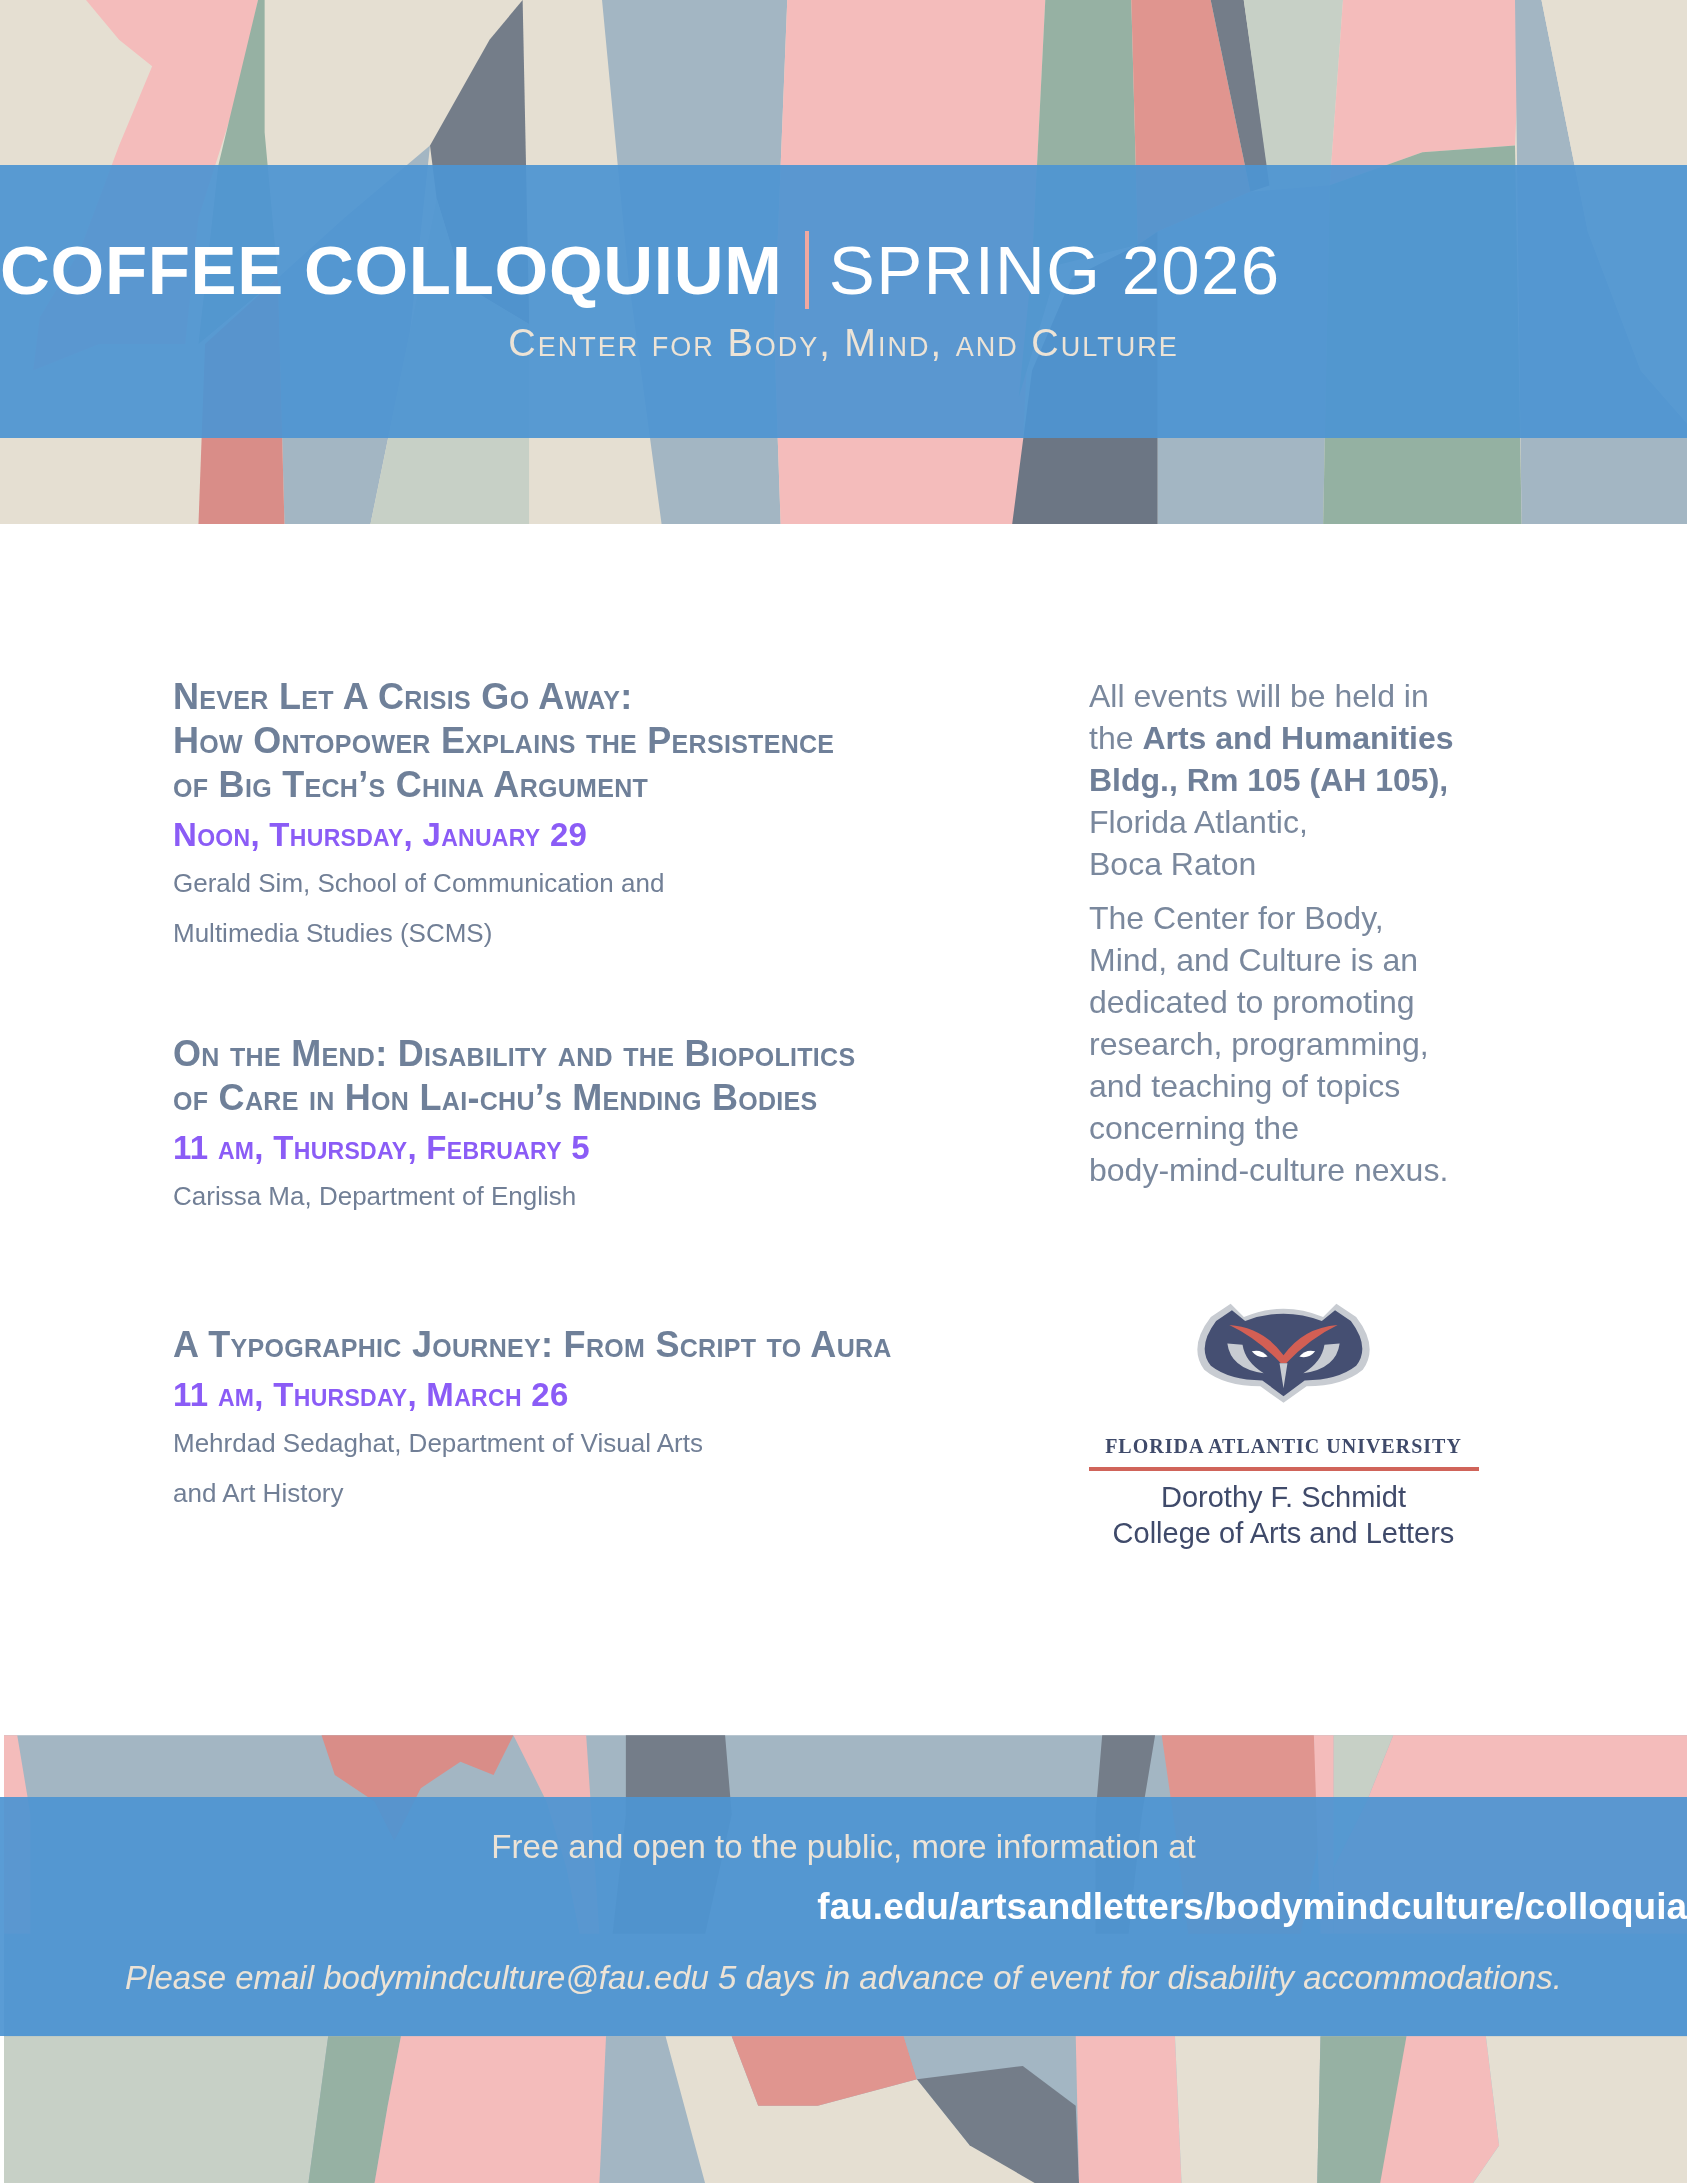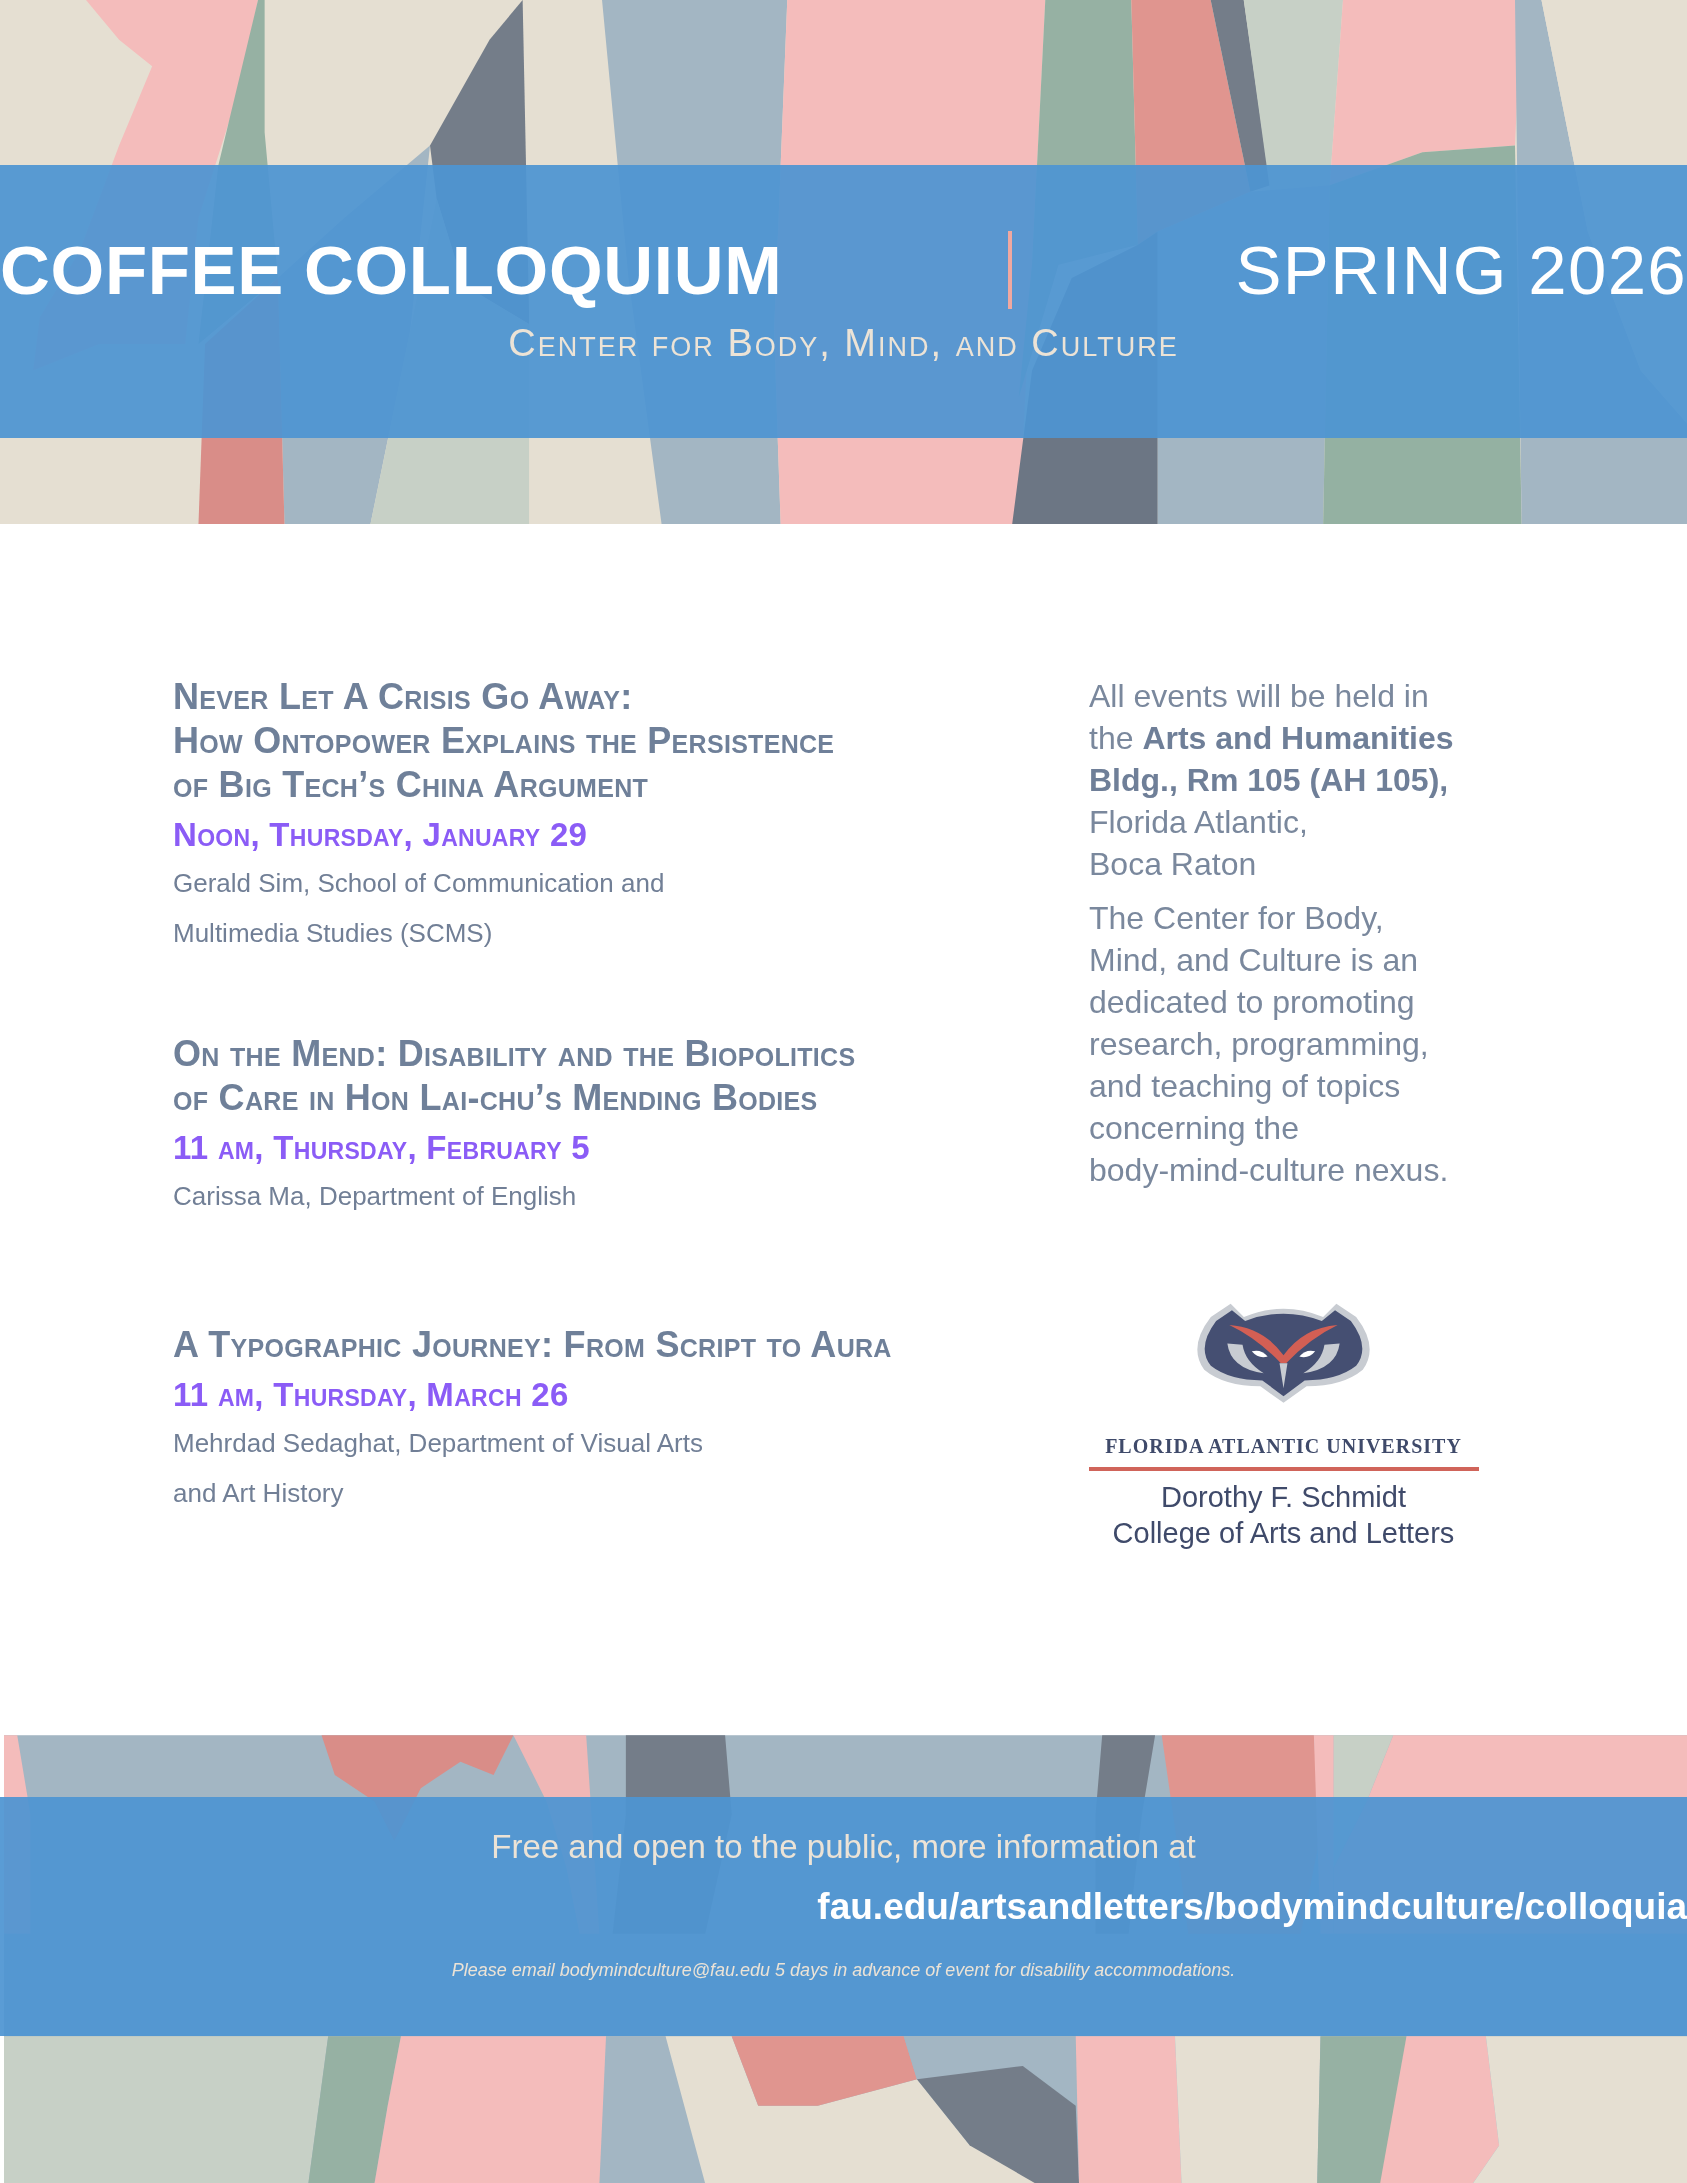--- a/index.html
+++ b/index.html
@@ -16,21 +16,21 @@
   .band {
     position: absolute; left: 0; width: 1687px;
     background: rgba(77, 148, 210, 0.93);
     text-align: center;
   }
   #header-band { top: 165px; height: 273px; }
   #footer-band { top: 1797px; height: 239px; }
 
   .title-row {
     position: absolute; top: 66px; left: 0; width: 100%;
-    display: flex; justify-content: space-between; align-items: center;
+    display: flex; justify-content: flex-start; align-items: center;
     color: #ffffff; font-size: 69px; line-height: 1;
   }
   .title-main { font-weight: bold; letter-spacing: 0.7px; }
   .title-divider {
     display: inline-block; width: 4px; height: 78px;
     background: #f0a8a0; margin: 0 20px 0 22.5px;
   }
   .title-season { font-weight: normal; letter-spacing: 1.3px; }
   .subtitle {
     position: absolute; top: 159px; left: 0; width: 100%;
@@ -78,21 +78,21 @@
   .footer-line1 {
     position: absolute; top: 33px; left: 0; width: 100%;
     color: #ece3d6; font-size: 33px; line-height: 1;
   }
   .footer-url {
     position: absolute; top: 91px; left: 0; width: 100%;
     color: #ffffff; font-size: 37px; font-weight: bold; line-height: 1; text-align: right;
   }
   .footer-note {
     position: absolute; top: 164px; left: 0; width: 100%;
-    color: #ece3d6; font-size: 18px; font-style: italic; line-height: 1;
+    color: #ece3d6; font-size: 33px; font-style: italic; line-height: 1;
   }
 </style>
 </head>
 <body>
 
 <div class="collage" id="top-collage">
   <svg width="1687" height="524" viewBox="0 0 2550 792">
     <rect x="0" y="0" width="2550" height="792" fill="#e5dfd2"></rect>
     <path d="M130 0 L390 0 L360 140 L300 330 L280 520 L150 520 L50 560 L60 480 L120 380 L180 220 L230 100 L180 60 Z" fill="#f4bcbb"></path>
     <path d="M390 0 L420 0 L410 200 L420 420 L300 520 L330 250 Z" fill="#96b1a3"></path>

